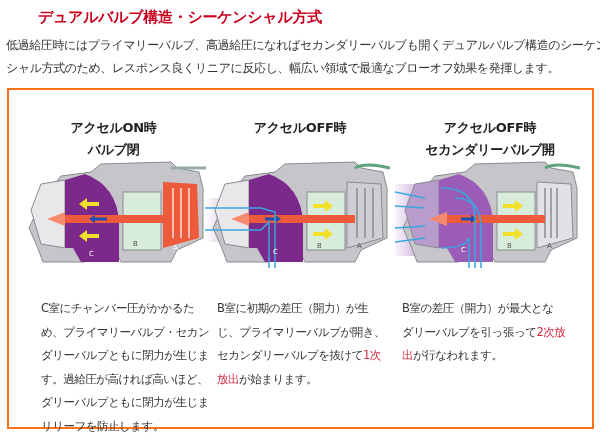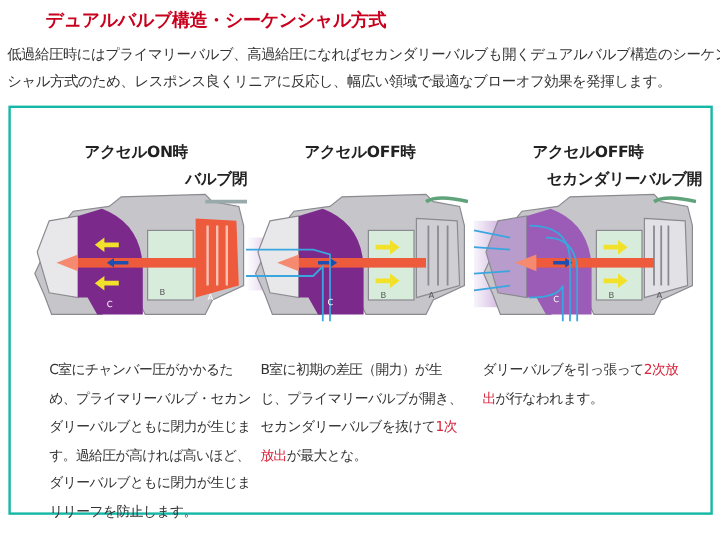--- a/index.html
+++ b/index.html
@@ -13,35 +13,35 @@
     margin-left: 32px;
   }
   .intro {
     position: absolute; left: 6px; top: 34px; width: 590px;
     font-size: 12px; line-height: 23px; color: #333333; letter-spacing: -0.4px;
   }
   .intro p { white-space: nowrap; }
 
   .frame {
     position: absolute; left: 7px; top: 88px; width: 587px; height: 341px;
-    border: 2px solid #14b8a6;
+    border: 2px solid #f97316;
   }
 
   .col { position: absolute; top: 0; height: 100%; }
   .col.c1 { left: 12px; width: 185px; }
   .col.c2 { left: 196px; width: 190px; }
   .col.c3 { left: 386px; width: 190px; }
 
   .heading {
     position: absolute; left: 0; width: 100%; text-align: center;
     font-size: 13px; font-weight: bold; color: #222222; letter-spacing: -0.3px;
     line-height: 22px;
   }
   .heading.h1 { top: 27px; }
-  .heading.h2 { top: 49px; text-align: right; }
+  .heading.h2 { top: 49px; }
 
   .diagram { position: absolute; left: 0; top: 68px; width: 185px; height: 110px; }
 
   .desc {
     position: absolute; top: 177px; font-size: 11.5px; line-height: 23.5px;
     color: #333333; letter-spacing: -0.5px; margin-top: 30px;
   }
   .col.c1 .desc { left: 20px; width: 170px; }
   .col.c2 .desc { left: 12px; width: 178px; }
   .col.c3 .desc { left: 7px; width: 180px; }
@@ -136,21 +136,21 @@
       <path d="M108 74 L120 74 L120 70 L128 76 L120 82 L120 78 L108 78 Z" fill="#f2e12a"></path>
       <path d="M150 10 Q160 4 185 10" stroke="#5fa37a" stroke-width="3" fill="none"></path>
       <text x="68" y="96" font-size="7" fill="#fff" font-family="DejaVu Sans, sans-serif">C</text>
       <text x="112" y="90" font-size="7" fill="#555" font-family="DejaVu Sans, sans-serif">B</text>
       <text x="152" y="90" font-size="7" fill="#555" font-family="DejaVu Sans, sans-serif">A</text>
     </svg>
     <div class="desc">
       <span class="line">B室に初期の差圧（開力）が生</span>
       <span class="line">じ、プライマリーバルブが開き、</span>
       <span class="line"><span>セカンダリーバルブを抜けて</span><span class="hl">1次</span></span>
-      <span class="line"><span class="hl">放出</span><span>が最大とな。</span></span>
+      <span class="line"><span class="hl">放出</span><span>が始まります。</span></span>
     </div>
   </div>
 
   <div class="col c3">
     <div class="heading h1">アクセルOFF時</div>
     <div class="heading h2">セカンダリーバルブ開</div>
     <svg class="diagram" viewBox="0 0 185 110">
       <defs>
         <linearGradient id="haze3" x1="0" x2="1">
           <stop offset="0" stop-color="#b48cd0" stop-opacity="0.1"></stop>
@@ -182,18 +182,19 @@
         <path d="M60 40 Q86 40 86 70 L86 110"></path>
       </g>
       <path d="M108 46 L120 46 L120 42 L128 48 L120 54 L120 50 L108 50 Z" fill="#f2e12a"></path>
       <path d="M108 74 L120 74 L120 70 L128 76 L120 82 L120 78 L108 78 Z" fill="#f2e12a"></path>
       <path d="M150 10 Q160 4 185 10" stroke="#5fa37a" stroke-width="3" fill="none"></path>
       <text x="66" y="94" font-size="7" fill="#fff" font-family="DejaVu Sans, sans-serif">C</text>
       <text x="112" y="90" font-size="7" fill="#555" font-family="DejaVu Sans, sans-serif">B</text>
       <text x="152" y="90" font-size="7" fill="#555" font-family="DejaVu Sans, sans-serif">A</text>
     </svg>
     <div class="desc">
+      <span class="line">B室の差圧（開力）が最大とな</span>
       <span class="line"><span>ダリーバルブを引っ張って</span><span class="hl">2次放</span></span>
       <span class="line"><span class="hl">出</span><span>が行なわれます。</span></span>
     </div>
   </div>
 
 </div>
 
 </body></html>

